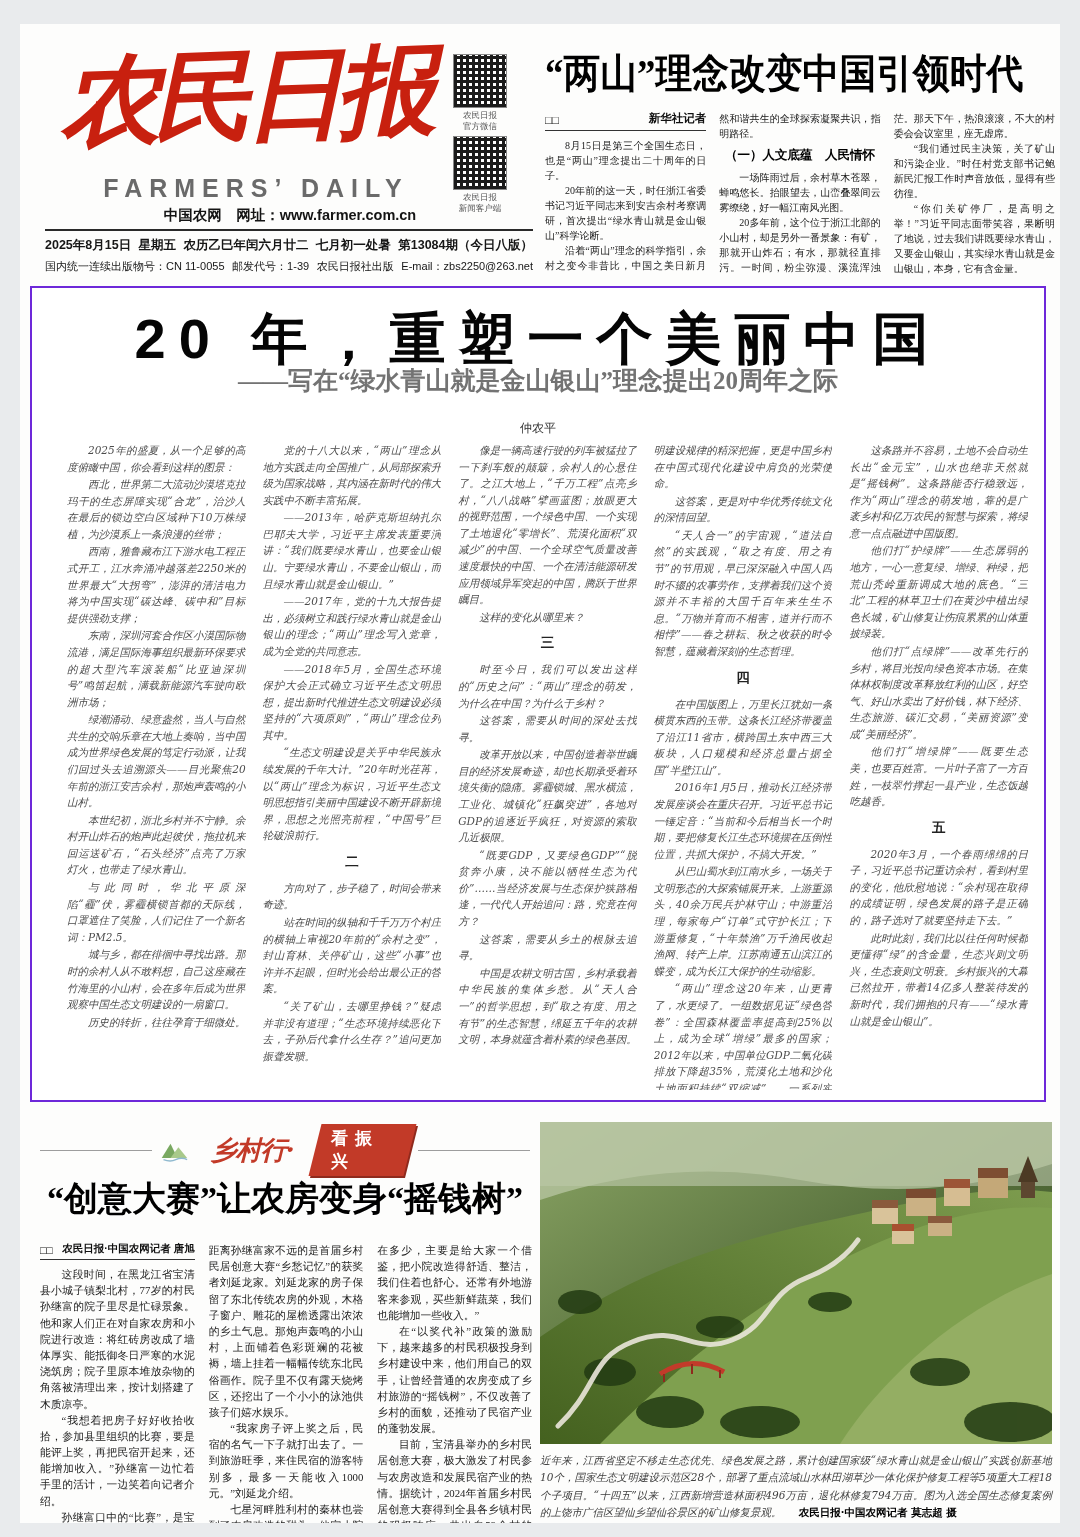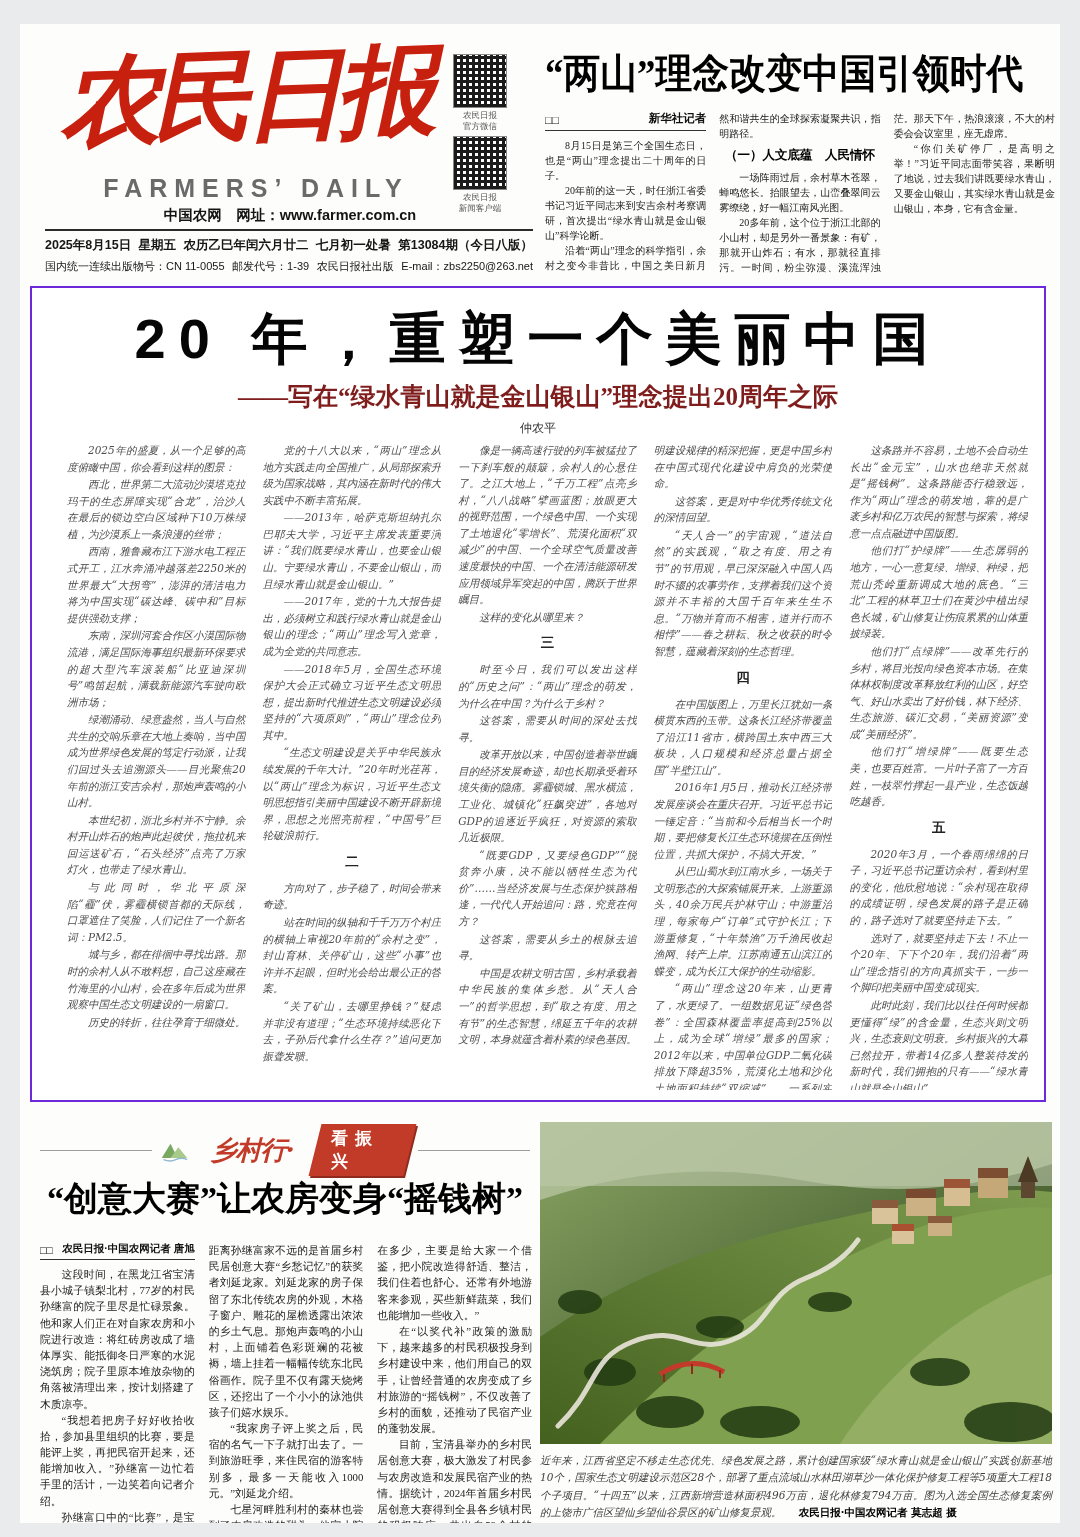--- a/index.html
+++ b/index.html
@@ -42,22 +42,22 @@
                      line-height:1.5;color:#191919;text-align:justify;text-indent:2em;}
   .top-article .cont{text-indent:0;}
   .top-article .sec-marker{font-size:12.5px;font-weight:bold;text-align:center;margin:6px 0;color:#000;
                            font-family:"Liberation Serif",serif;}
 
   
   .main-box{position:absolute;left:30px;top:286px;width:1012px;height:812px;border:2px solid #6d28d9;background:#fff;}
   .main-headline{position:absolute;left:0;top:14px;width:100%;text-align:center;margin:0;
                  font-size:56px;font-weight:900;letter-spacing:13px;color:#050505;
                  font-family:"Liberation Sans","DejaVu Sans",sans-serif;}
-  .main-subhead{position:absolute;left:0;top:92px;width:100%;text-align:center;margin:0;
-                font-size:25px;font-weight:bold;color:#7f1d1d;font-family:"Liberation Serif","DejaVu Serif",serif;}
+  .main-subhead{position:absolute;left:0;top:76px;width:100%;text-align:center;margin:0;
+                font-size:25px;font-weight:bold;color:#737373;font-family:"Liberation Serif","DejaVu Serif",serif;}
   .main-byline{position:absolute;left:0;top:132px;width:100%;text-align:center;font-size:12px;color:#333;}
   .main-cols{position:absolute;left:16px;right:16px;top:154px;bottom:10px;display:flex;gap:17px;overflow:hidden;margin-left:19px;}
   .main-col{flex:1 1 0;min-width:0;overflow:hidden;}
   .main-col .para{margin:0 0 1px;font-family:"DejaVu Serif","Liberation Serif",serif;font-style:italic;
                   font-size:10.5px;line-height:1.58;color:#4c4c4c;text-align:justify;text-indent:2em;}
   .main-col .cont{text-indent:0;}
   .main-col .sec-marker{font-style:normal;font-weight:bold;font-size:13.5px;color:#222;text-align:center;margin:9px 0;}
 
   
   .banner{position:absolute;left:40px;top:1124px;width:490px;display:flex;align-items:center;justify-content:center;gap:8px;}
@@ -138,20 +138,21 @@
           </div>
       </div>
       <div class="ta-col">
           <p class="para cont">然和谐共生的全球探索凝聚共识，指明路径。</p>
           <div class="sec-marker">（一）人文底蕴　人民情怀</div>
           <p class="para">一场阵雨过后，余村草木苍翠，蝉鸣悠长。抬眼望去，山峦叠翠间云雾缭绕，好一幅江南风光图。</p>
           <p class="para">20多年前，这个位于浙江北部的小山村，却是另外一番景象：有矿，那就开山炸石；有水，那就径直排污。一时间，粉尘弥漫、溪流浑浊——</p>
         </div>
       <div class="ta-col">
           <p class="para cont">茫。那天下午，热浪滚滚，不大的村委会会议室里，座无虚席。</p>
+          <p class="para">“我们通过民主决策，关了矿山和污染企业。”时任村党支部书记鲍新民汇报工作时声音放低，显得有些彷徨。</p>
           <p class="para">“你们关矿停厂，是高明之举！”习近平同志面带笑容，果断明了地说，过去我们讲既要绿水青山，又要金山银山，其实绿水青山就是金山银山，本身，它有含金量。</p>
         </div>
     </div>
   </section>
 
   <section class="main-box">
     <h1 class="main-headline">20 年，重塑一个美丽中国</h1>
     <h2 class="main-subhead">——写在“绿水青山就是金山银山”理念提出20周年之际</h2>
     <div class="main-byline">仲农平</div>
     <div class="main-cols">
@@ -198,21 +199,20 @@
           <p class="para">从巴山蜀水到江南水乡，一场关于文明形态的大探索铺展开来。上游重源头，40余万民兵护林守山；中游重治理，每家每户“订单”式守护长江；下游重修复，“十年禁渔”万千渔民收起渔网、转产上岸。江苏南通五山滨江的蝶变，成为长江大保护的生动缩影。</p>
           <p class="para">“两山”理念这20年来，山更青了，水更绿了。一组数据见证“绿色答卷”：全国森林覆盖率提高到25%以上，成为全球“增绿”最多的国家；2012年以来，中国单位GDP二氧化碳排放下降超35%，荒漠化土地和沙化土地面积持续“双缩减”……一系列实打实的数据说明，中国正在走出一条生态优先、绿色发展的生态文明发展之路。</p>
         </div>
         <div class="main-col">
           <p class="para">这条路并不容易，土地不会自动生长出“金元宝”，山水也绝非天然就是“摇钱树”。这条路能否行稳致远，作为“两山”理念的萌发地，靠的是广袤乡村和亿万农民的智慧与探索，将绿意一点点融进中国版图。</p>
           <p class="para">他们打“护绿牌”——生态孱弱的地方，一心一意复绿、增绿、种绿，把荒山秃岭重新调成大地的底色。“三北”工程的林草卫士们在黄沙中植出绿色长城，矿山修复让伤痕累累的山体重披绿装。</p>
           <p class="para">他们打“点绿牌”——改革先行的乡村，将目光投向绿色资本市场。在集体林权制度改革释放红利的山区，好空气、好山水卖出了好价钱，林下经济、生态旅游、碳汇交易，“美丽资源”变成“美丽经济”。</p>
           <p class="para">他们打“增绿牌”——既要生态美，也要百姓富。一片叶子富了一方百姓，一枝翠竹撑起一县产业，生态饭越吃越香。</p>
           <div class="sec-marker">五</div>
           <p class="para">2020年3月，一个春雨绵绵的日子，习近平总书记重访余村，看到村里的变化，他欣慰地说：“余村现在取得的成绩证明，绿色发展的路子是正确的，路子选对了就要坚持走下去。”</p>
-          <p class="para">选对了，就要坚持走下去！不止一个20年、下下个20年，我们沿着“两山”理念指引的方向真抓实干，一步一个脚印把美丽中国变成现实。</p>
           <p class="para">此时此刻，我们比以往任何时候都更懂得“绿”的含金量，生态兴则文明兴，生态衰则文明衰。乡村振兴的大幕已然拉开，带着14亿多人整装待发的新时代，我们拥抱的只有——“绿水青山就是金山银山”。</p>
         </div>
       </div>
   </section>
 
   <section>
     <div class="banner">
       <div class="banner-line"></div>
       <div class="banner-logo">
         <svg width="34" height="26" viewBox="0 0 34 26">

